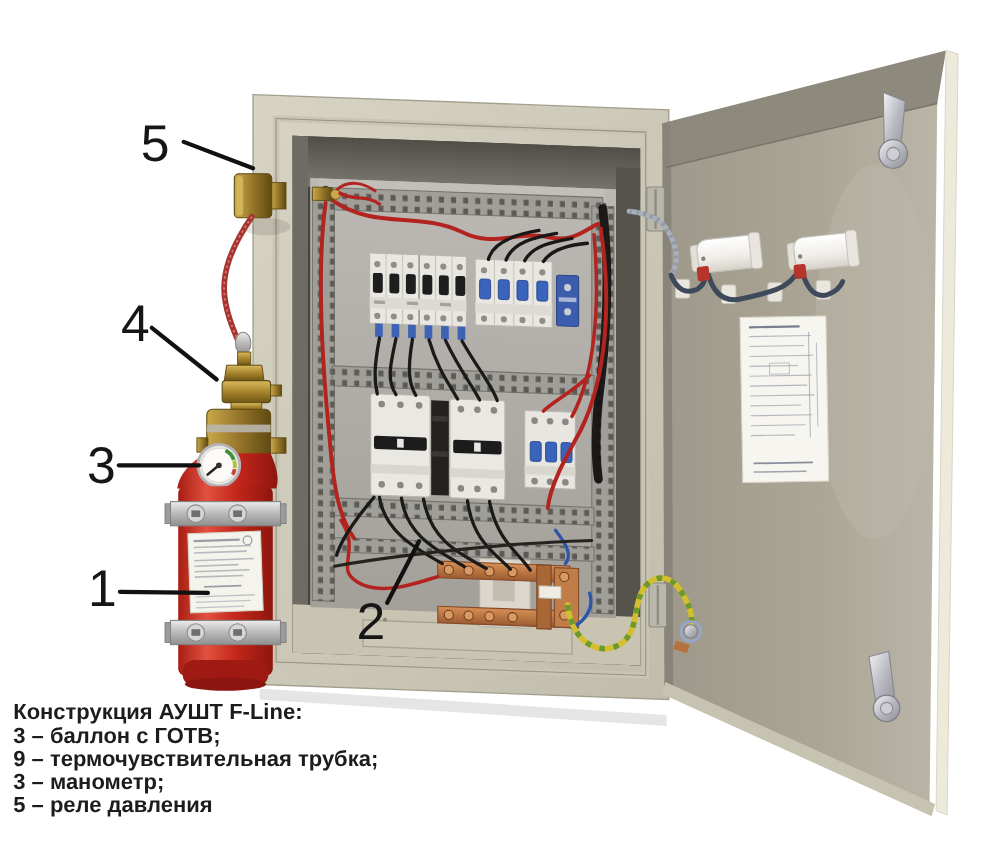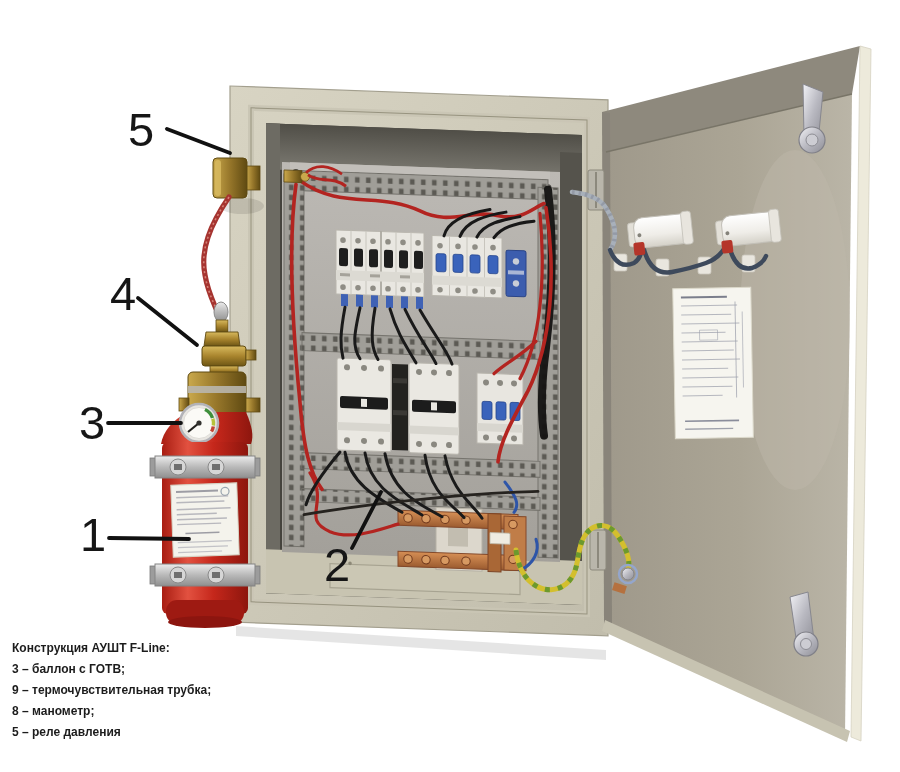--- a/index.html
+++ b/index.html
@@ -1,21 +1,21 @@
 <!DOCTYPE html>
 <html><head>
 <meta charset="utf-8">
 <style>
   html,body{margin:0;padding:0;background:#fff;}
   .stage{position:relative;width:900px;height:772px;background:#ffffff;overflow:hidden;
          font-family:"Liberation Sans",sans-serif;}
   .stage svg{position:absolute;left:0;top:0;}
   .num{position:absolute;font-size:47px;line-height:1;font-weight:400;color:#161616;}
   .caption{position:absolute;left:12px;top:638px;color:#1c1c1c;font-weight:bold;
-           font-size:12px;line-height:21px;white-space:nowrap;}
+           font-size:20px;line-height:21px;white-space:nowrap;}
   .caption div{margin:0;}
 </style>
 </head>
 <body>
 
 <div class="stage">
 
 <svg width="900" height="772" viewBox="0 0 900 772">
   <defs>
     <linearGradient id="frameGrad" x1="0" y1="0" x2="1" y2="1">
@@ -482,17 +482,17 @@
 <div class="num" style="left:128px;top:106px">5</div>
 <div class="num" style="left:110px;top:270px">4</div>
 <div class="num" style="left:79px;top:399px">3</div>
 <div class="num" style="left:80px;top:511px">1</div>
 <div class="num" style="left:324px;top:541px">2</div>
 
 <div class="caption">
   <div>Конструкция АУШТ F-Line:</div>
   <div>3 – баллон с ГОТВ;</div>
   <div>9 – термочувствительная трубка;</div>
-  <div>8 – манометр;</div>
+  <div>3 – манометр;</div>
   <div>5 – реле давления</div>
 </div>
 
 </div>
 
 </body></html>

